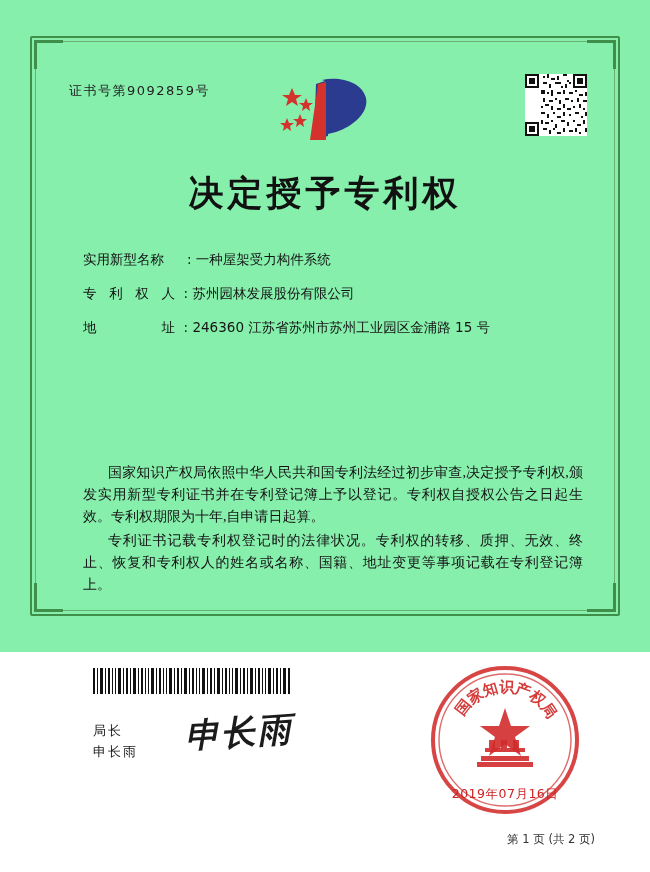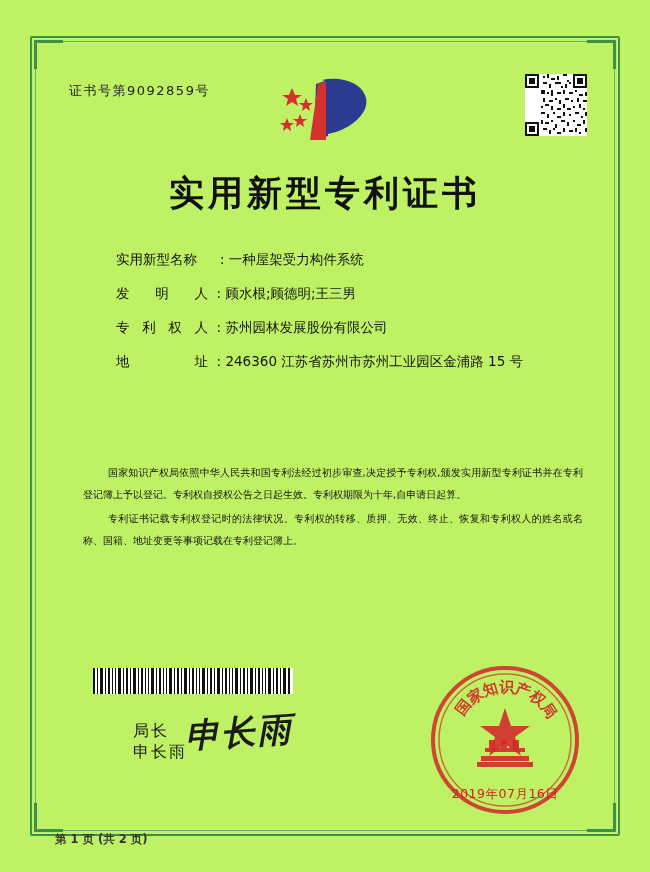--- a/index.html
+++ b/index.html
@@ -12,22 +12,22 @@
     height: 872px;
     font-family: "DejaVu Sans", "Liberation Sans", sans-serif;
     color: #1a1a1a;
     position: relative;
     overflow: hidden;
   }
   .page {
     position: absolute;
     left: 0; top: 0;
     width: 650px;
-    height: 872px;
-    background: #bef264;
+    height: 652px;
+    background: #86efac;
   }
   
   .border-outer {
     position: absolute;
     left: 30px;
     top: 36px;
     right: 30px;
     bottom: 36px;
     border: 2px solid #3f8f4a;
     border-radius: 2px;
@@ -113,21 +113,20 @@
     left: 28px;
     top: 182px;
     width: 500px;
   }
   .field-row {
     font-size: 13.5px;
     line-height: 34px;
     height: 34px;
     white-space: nowrap;
     color: #141414;
-    margin-left: 33px;
   }
   .field-label {
     display: inline-block;
     width: 92px;
     text-align: justify;
     text-align-last: justify;
     vertical-align: top;
   }
   .field-label-wide {
     display: inline-block;
@@ -149,46 +148,46 @@
   }
 
   
   .paragraphs {
     position: absolute;
     left: 28px;
     top: 402px;
     width: 500px;
   }
   .para {
-    font-size: 10px;
+    font-size: 14px;
     line-height: 22px;
     text-indent: 25px;
     text-align: justify;
     color: #141414;
     margin-bottom: 2px;
+    font-family: Liberation Serif, serif;
   }
 
   
   .barcode {
     position: absolute;
     left: 38px;
     top: 608px;
     width: 200px;
     height: 26px;
   }
 
   
   .sig-block {
     position: absolute;
     left: 38px;
     top: 660px;
-    font-size: 16px;
+    font-size: 13px;
     line-height: 21px;
     letter-spacing: 2px;
-    margin-left: 40px;
   }
   .sig-script {
     position: absolute;
     left: 130px;
     top: 650px;
     font-family: "DejaVu Serif", "Liberation Serif", serif;
     font-size: 34px;
     font-style: italic;
     font-weight: bold;
     color: #1b1b1b;
@@ -214,24 +213,23 @@
     font-size: 12.5px;
     letter-spacing: 0.5px;
   }
 
   
   .footer {
     position: absolute;
     left: 0;
     top: 772px;
     width: 540px;
-    text-align: left;
+    text-align: right;
     font-size: 11.5px;
     color: #333;
-    font-weight: bold;
   }
 </style>
 </head>
 <body>
 
 <div class="page">
 
   <div class="border-outer"></div>
   <div class="border-inner"></div>
   <div class="border-corner corner-tl"></div>
@@ -336,28 +334,25 @@
             <rect x="16" y="29" width="2" height="1"></rect>
           <rect x="19" y="27" width="1" height="2"></rect>
             <rect x="22" y="28" width="2" height="1"></rect>
           <rect x="25" y="27" width="1" height="2"></rect>
             <rect x="27" y="29" width="1" height="1"></rect>
           <rect x="30" y="27" width="1" height="2"></rect>
         </g>
       </svg>
     </div>
 
-    <div class="main-title">实用新型专利证书</div>
+    <div class="main-title">决定授予专利权</div>
 
     <div class="fields">
       <div class="field-row">
         <span class="field-label-wide">实用新型名称</span><span>:&nbsp;</span><span class="field-value">一种屋架受力构件系统</span>
-      </div>
-      <div class="field-row">
-        <span class="field-label">发明人</span><span>&nbsp;&nbsp;:&nbsp;</span><span class="field-value">顾水根;顾德明;王三男</span>
       </div>
       <div class="field-row">
         <span class="field-label">专利权人</span><span>&nbsp;&nbsp;:&nbsp;</span><span class="field-value">苏州园林发展股份有限公司</span>
       </div>
       <div class="field-row">
         <span class="field-label">地址</span><span>&nbsp;&nbsp;:&nbsp;</span><span class="field-value">246360 江苏省苏州市苏州工业园区金浦路 15 号</span>
       </div>
     </div>
 
     <div class="paragraphs">

